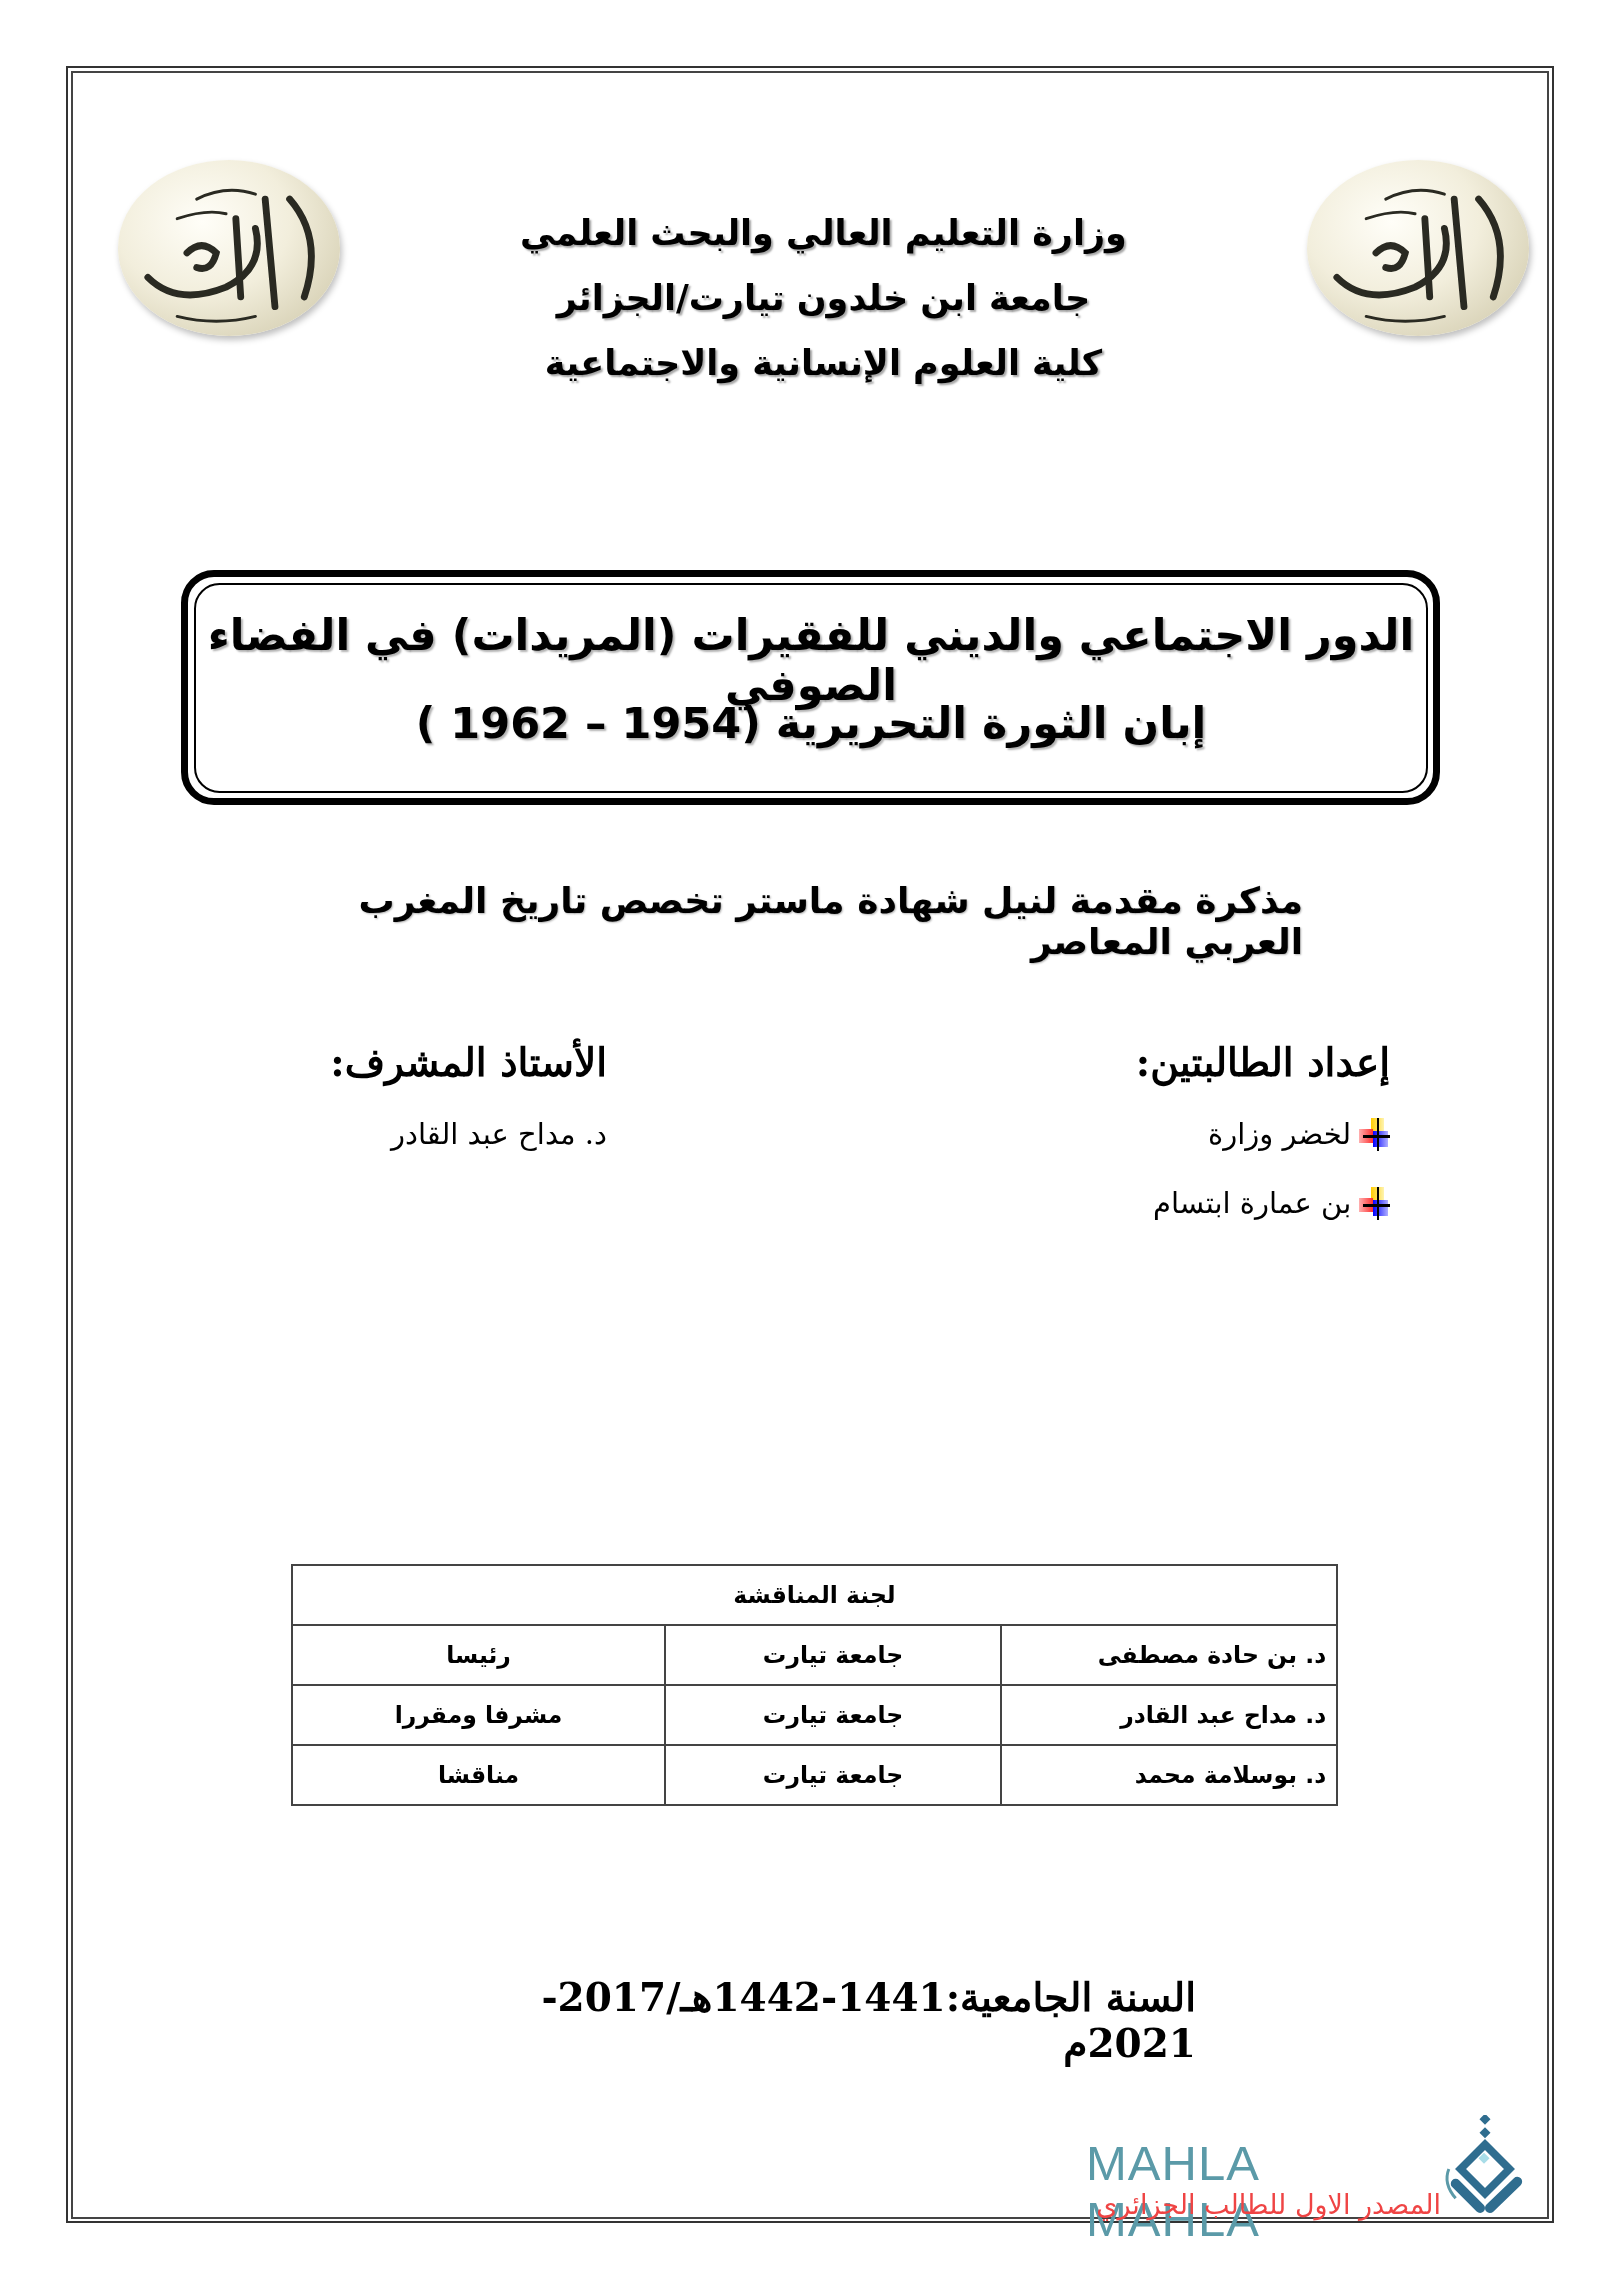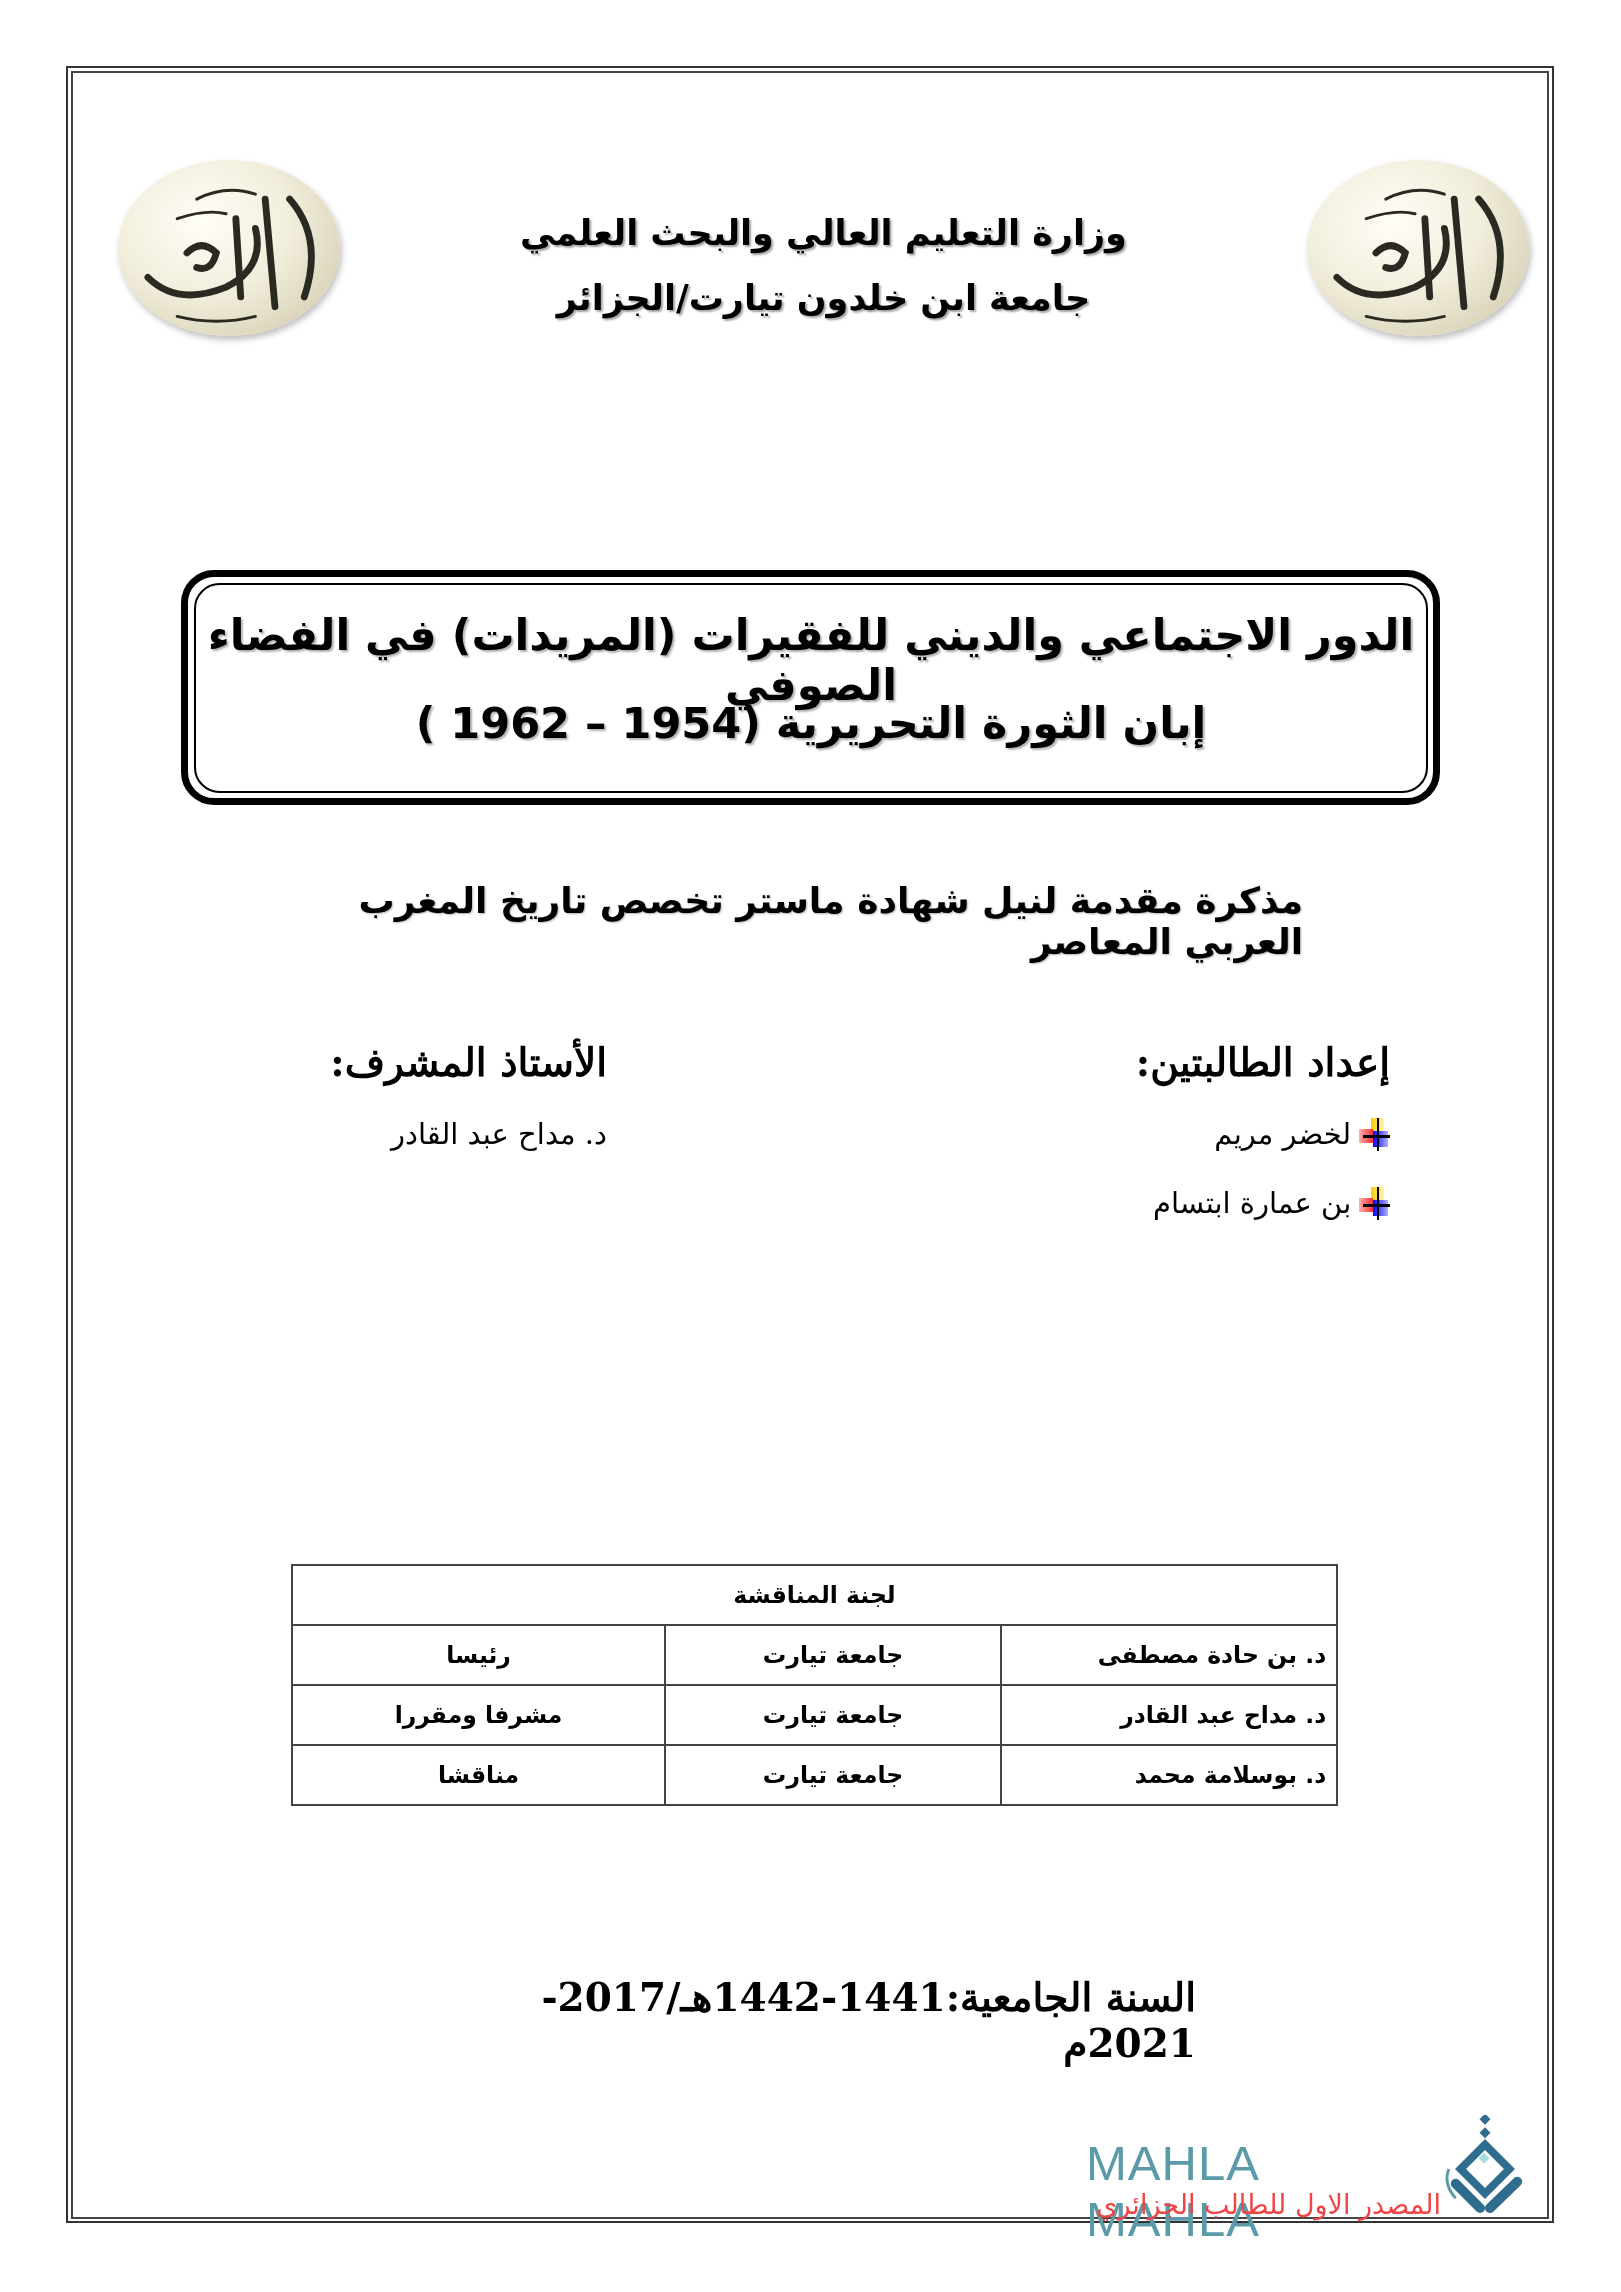--- a/index.html
+++ b/index.html
@@ -106,39 +106,40 @@
       <path d="M80 40 Q110 25 140 35"></path>
       <path d="M60 60 Q90 50 110 55"></path>
       <path d="M60 160 Q100 170 140 160"></path>
     </g>
   </svg>
 </div>
 
 <div class="header">
   <div>وزارة التعليم العالي والبحث العلمي</div>
   <div>جامعة ابن خلدون تيارت/الجزائر</div>
+  <div>كلية العلوم الإنسانية والاجتماعية</div>
 </div>
 
 <div class="title-box"></div>
 <div class="title-box-inner"></div>
 <div class="title l1">الدور الاجتماعي والديني للفقيرات (المريدات) في الفضاء الصوفي</div>
 <div class="title l2">إبان الثورة التحريرية (1954 – 1962 )</div>
 
 <div class="subtitle">مذكرة مقدمة لنيل شهادة ماستر تخصص تاريخ المغرب العربي المعاصر</div>
 
 <div class="students-heading">إعداد الطالبتين:</div>
 <div class="student s1">
   <span class="bullet">
     <span class="sq-y"></span>
       <span class="sq-r"></span>
       <span class="sq-b"></span>
       <span class="v"></span>
       <span class="h"></span>
   </span>
-  <span>لخضر مريم</span>
+  <span>لخضر وزارة</span>
 </div>
 <div class="student s2">
   <span class="bullet">
     <span class="sq-y"></span>
       <span class="sq-r"></span>
       <span class="sq-b"></span>
       <span class="v"></span>
       <span class="h"></span>
   </span>
   <span>بن عمارة ابتسام</span>

